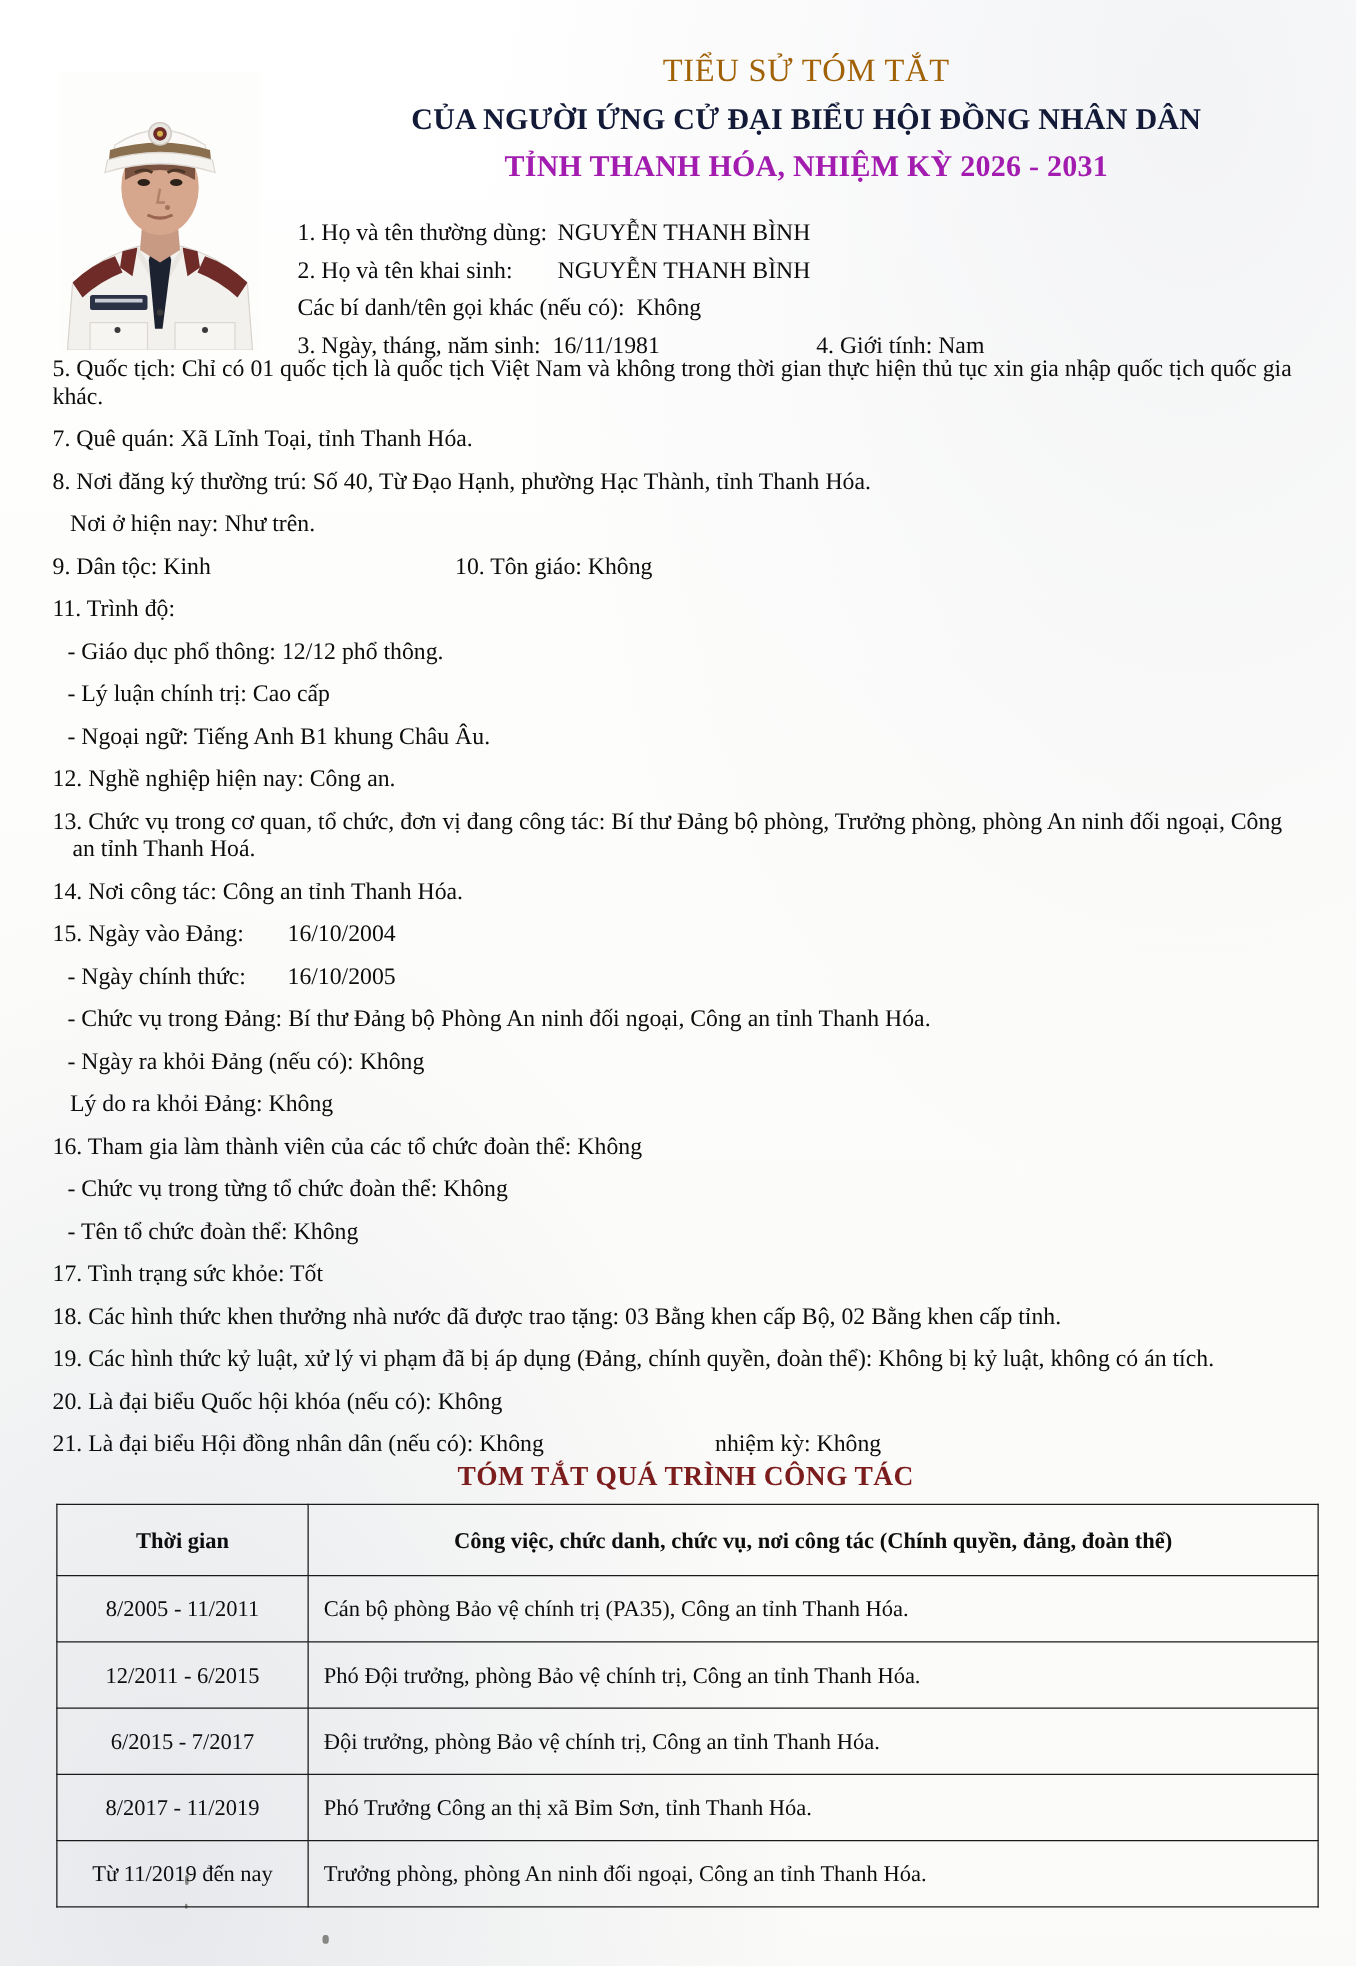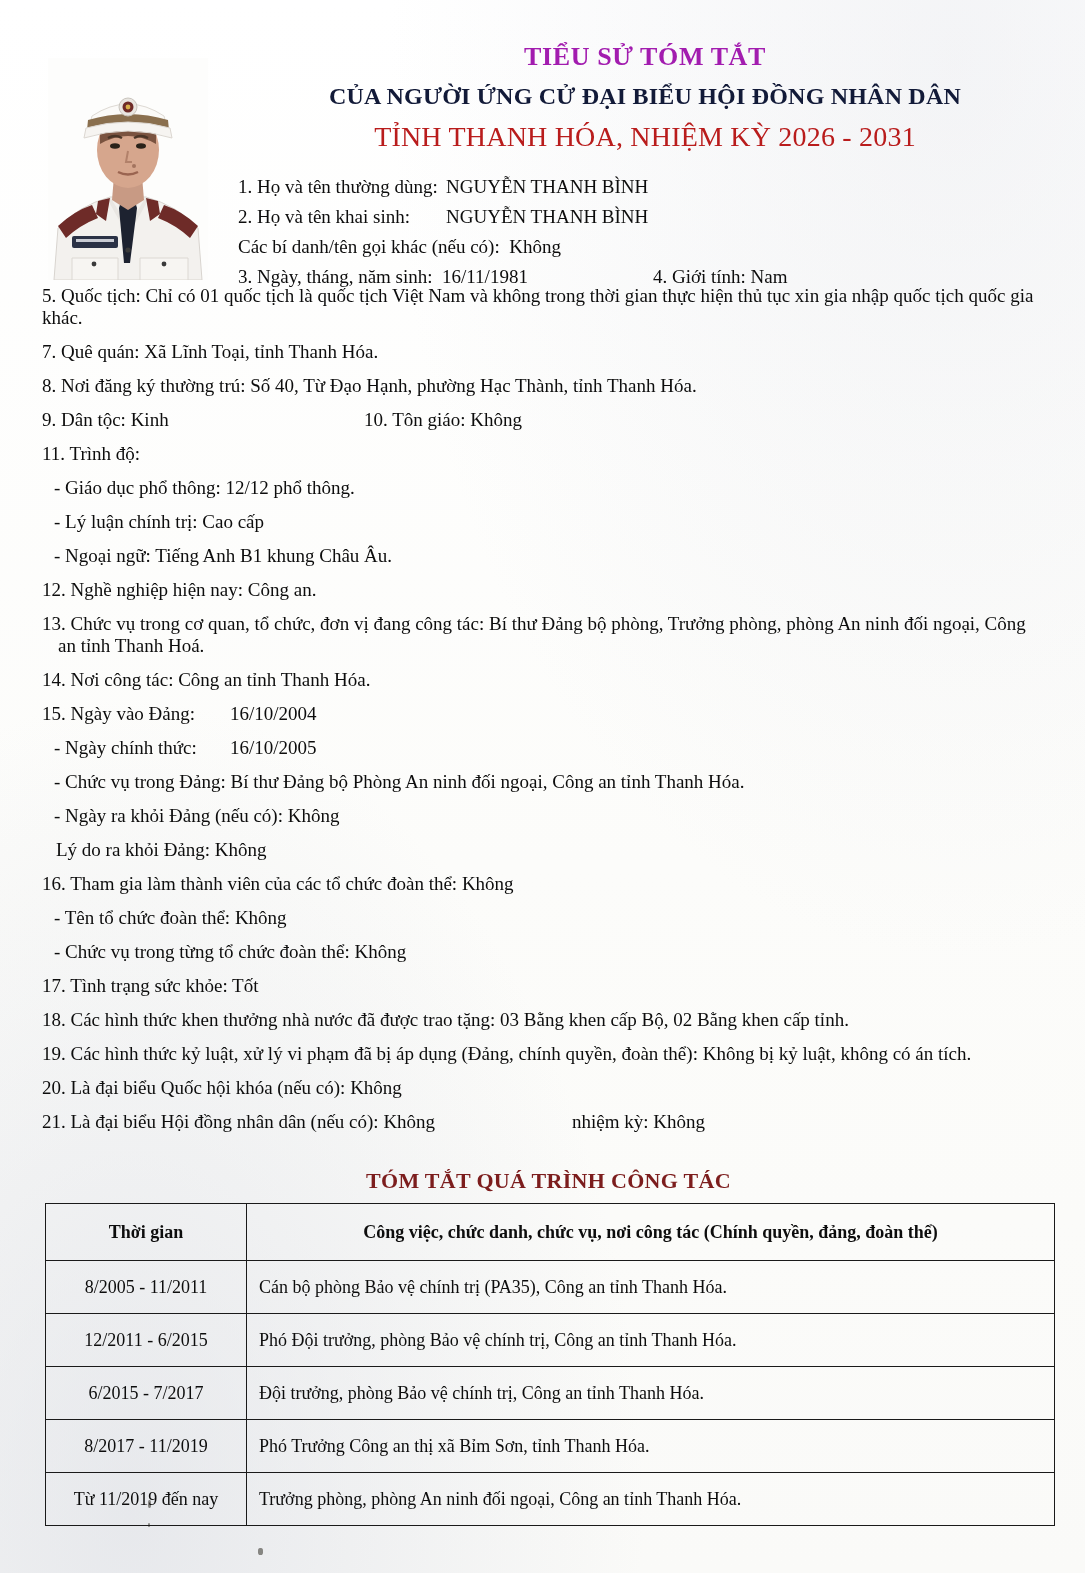--- a/index.html
+++ b/index.html
@@ -34,40 +34,40 @@
 
   
   .header-block {
     position: absolute;
     top: 40px;
     left: 225px;
     width: 840px;
     text-align: center;
   }
   .title-main {
-    color: #a21caf;
-    font-weight: bold;
+    color: #a16207;
+    font-weight: normal;
     font-size: 26px;
     letter-spacing: .6px;
     line-height: 1.28;
     white-space: nowrap;
   }
   .title-sub {
     color: #121a38;
     font-weight: bold;
     font-size: 24px;
     letter-spacing: .2px;
     line-height: 1.36;
     margin-top: 7px;
     white-space: nowrap;
   }
   .title-sub2 {
-    color: #b91c1c;
-    font-weight: normal;
-    font-size: 28px;
+    color: #a21caf;
+    font-weight: bold;
+    font-size: 24px;
     letter-spacing: .2px;
     line-height: 1.36;
     margin-top: 5px;
     white-space: nowrap;
   }
 
   
   .photo {
     position: absolute;
     left: 48px;
@@ -229,20 +229,21 @@
     </div>
     <div class="row">
       <span class="lbl">3. Ngày, tháng, năm sinh:</span>&nbsp;&nbsp;<span class="val">16/11/1981</span><span class="gap-a"></span><span class="val">4. Giới tính: Nam</span>
     </div>
   </div>
 
   <div class="body-lines">
     <div class="ln">5. Quốc tịch: Chỉ có 01 quốc tịch là quốc tịch Việt Nam và không trong thời gian thực hiện thủ tục xin gia nhập quốc tịch quốc gia khác.</div>
     <div class="ln">7. Quê quán: Xã Lĩnh Toại, tỉnh Thanh Hóa.</div>
     <div class="ln">8. Nơi đăng ký thường trú: Số 40, Từ Đạo Hạnh, phường Hạc Thành, tỉnh Thanh Hóa.</div>
+    <div class="ln indent">Nơi ở hiện nay: Như trên.</div>
     <div class="ln two-col">
       <span class="c1">9. Dân tộc: Kinh</span>
       <span class="c2">10. Tôn giáo: Không</span>
     </div>
     <div class="ln">11. Trình độ:</div>
     <div class="ln indent2">- Giáo dục phổ thông: 12/12 phổ thông.</div>
     <div class="ln indent2">- Lý luận chính trị: Cao cấp</div>
     <div class="ln indent2">- Ngoại ngữ: Tiếng Anh B1 khung Châu Âu.</div>
     <div class="ln">12. Nghề nghiệp hiện nay: Công an.</div>
     <div class="ln" style="padding-bottom:0;">13. Chức vụ trong cơ quan, tổ chức, đơn vị đang công tác: Bí thư Đảng bộ phòng, Trưởng phòng, phòng An ninh đối ngoại, Công</div>
@@ -251,22 +252,22 @@
     <div class="ln">
       <span style="display:inline-block;min-width:188px;">15. Ngày vào Đảng:</span><span>16/10/2004</span>
     </div>
     <div class="ln indent2">
       <span style="display:inline-block;min-width:176px;">- Ngày chính thức:</span><span>16/10/2005</span>
     </div>
     <div class="ln indent2">- Chức vụ trong Đảng: Bí thư Đảng bộ Phòng An ninh đối ngoại, Công an tỉnh Thanh Hóa.</div>
     <div class="ln indent2">- Ngày ra khỏi Đảng (nếu có): Không</div>
     <div class="ln indent">Lý do ra khỏi Đảng: Không</div>
     <div class="ln">16. Tham gia làm thành viên của các tổ chức đoàn thể: Không</div>
+    <div class="ln indent2">- Chức vụ trong từng tổ chức đoàn thể: Không</div>
     <div class="ln indent2">- Tên tổ chức đoàn thể: Không</div>
-    <div class="ln indent2">- Chức vụ trong từng tổ chức đoàn thể: Không</div>
     <div class="ln">17. Tình trạng sức khỏe: Tốt</div>
     <div class="ln">18. Các hình thức khen thưởng nhà nước đã được trao tặng: 03 Bằng khen cấp Bộ, 02 Bằng khen cấp tỉnh.</div>
     <div class="ln">19. Các hình thức kỷ luật, xử lý vi phạm đã bị áp dụng (Đảng, chính quyền, đoàn thể): Không bị kỷ luật, không có án tích.</div>
     <div class="ln">20. Là đại biểu Quốc hội khóa (nếu có): Không</div>
     <div class="ln two-col two-col-c">
       <span class="c1">21. Là đại biểu Hội đồng nhân dân (nếu có): Không</span>
       <span class="c2">nhiệm kỳ: Không</span>
     </div>
   </div>
 

